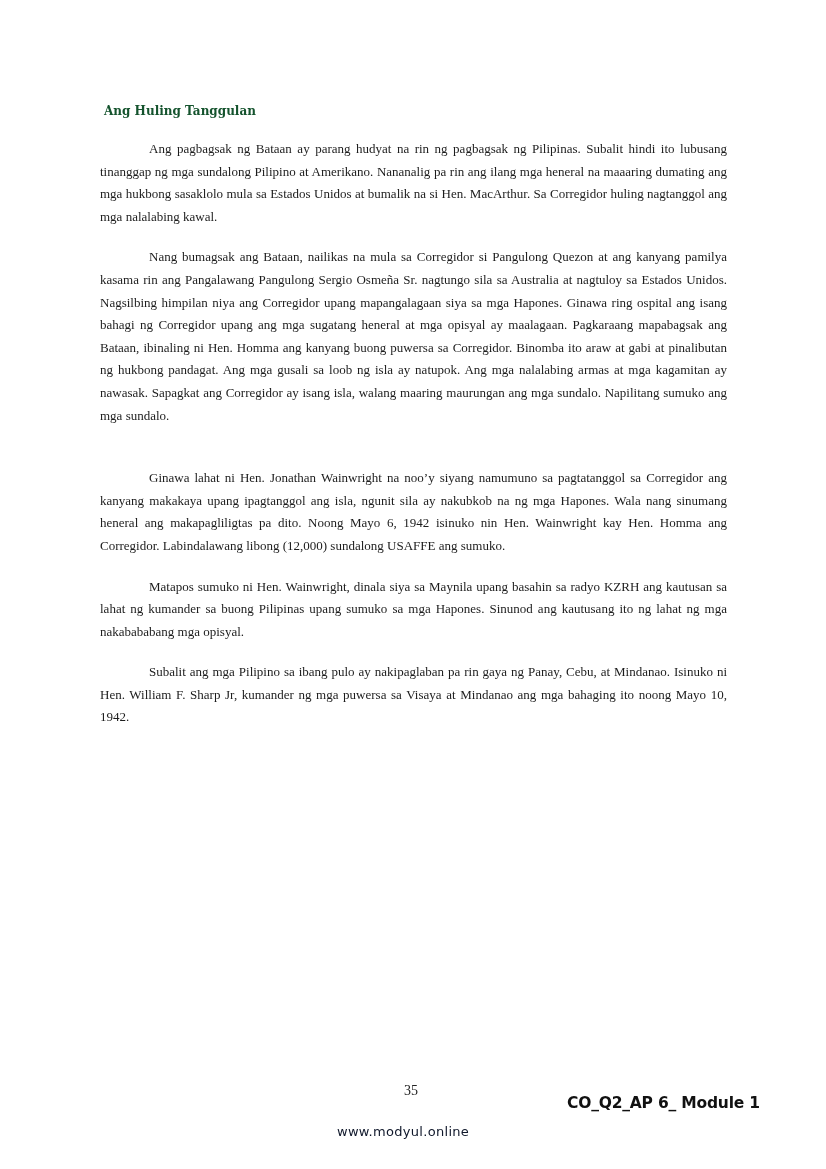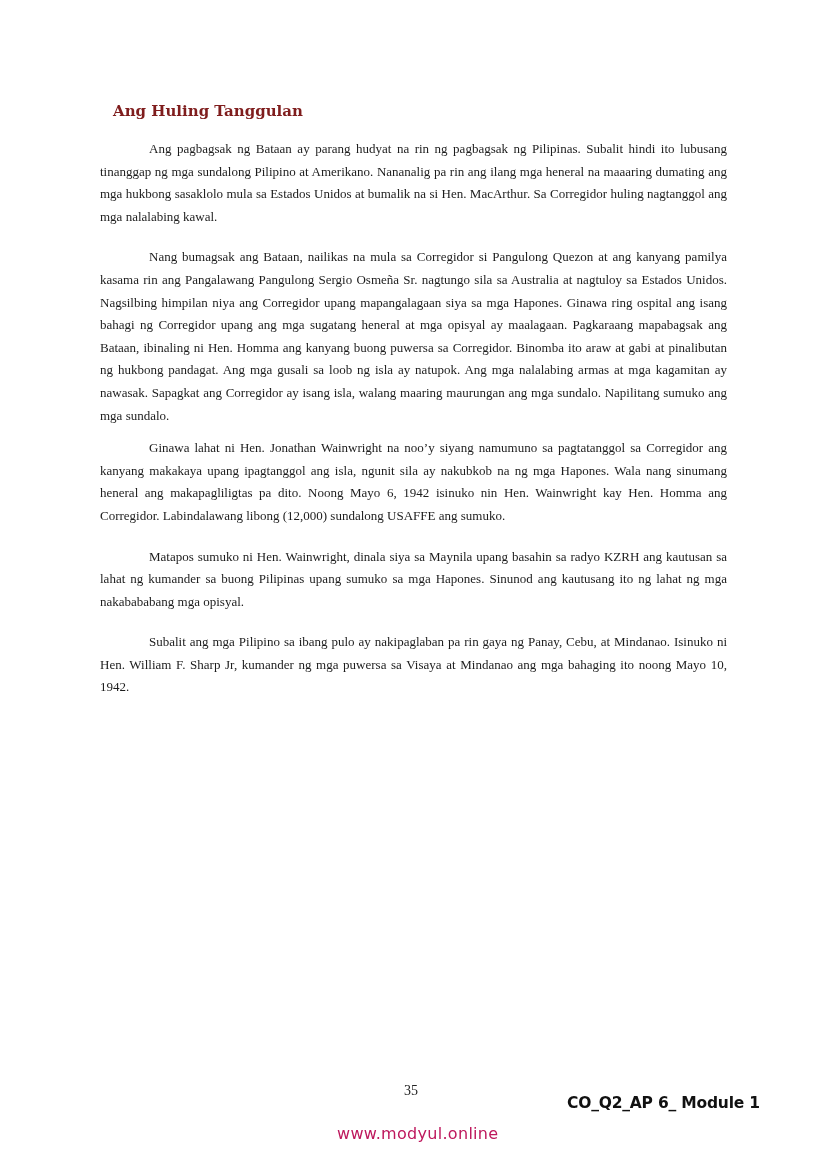--- a/index.html
+++ b/index.html
@@ -17,36 +17,36 @@
     }
     .page-content {
       position: absolute;
       left: 100px;
       top: 100px;
       width: 627px;
     }
     .section-heading {
       font-family: "DejaVu Serif", serif;
       font-weight: bold;
-      font-size: 15px;
+      font-size: 12px;
       line-height: 22px;
-      margin: 0 0 16px 13px;
-      color: #7f1d1d;
+      margin: 0 0 16px 4px;
+      color: #14532d;
     }
     .para {
       font-family: "Liberation Serif", serif;
       font-size: 13px;
       line-height: 22.6px;
       text-align: justify;
       text-indent: 49px;
       margin: 0 0 18px 0;
       color: #1c1c1c;
     }
     .para.last-in-section {
-      margin-bottom: 10px;
+      margin-bottom: 40px;
     }
     .page-number {
       position: absolute;
       left: 404px;
       top: 1083px;
       font-family: Liberation Serif, serif;
       font-size: 14px;
       color: #222222;
     }
     .module-code {
@@ -57,22 +57,22 @@
       font-weight: bold;
       font-size: 15.5px;
       color: #111111;
       letter-spacing: -0.2px;
     }
     .watermark {
       position: absolute;
       left: 337px;
       top: 1124px;
       font-family: "DejaVu Sans", sans-serif;
-      font-size: 16px;
-      color: #be185d;
+      font-size: 13px;
+      color: #0f172a;
       letter-spacing: 0.3px;
     }
   </style>
 </head>
 <body>
 
 <div class="page-content">
 
   <h2 class="section-heading">Ang Huling Tanggulan</h2>
 

